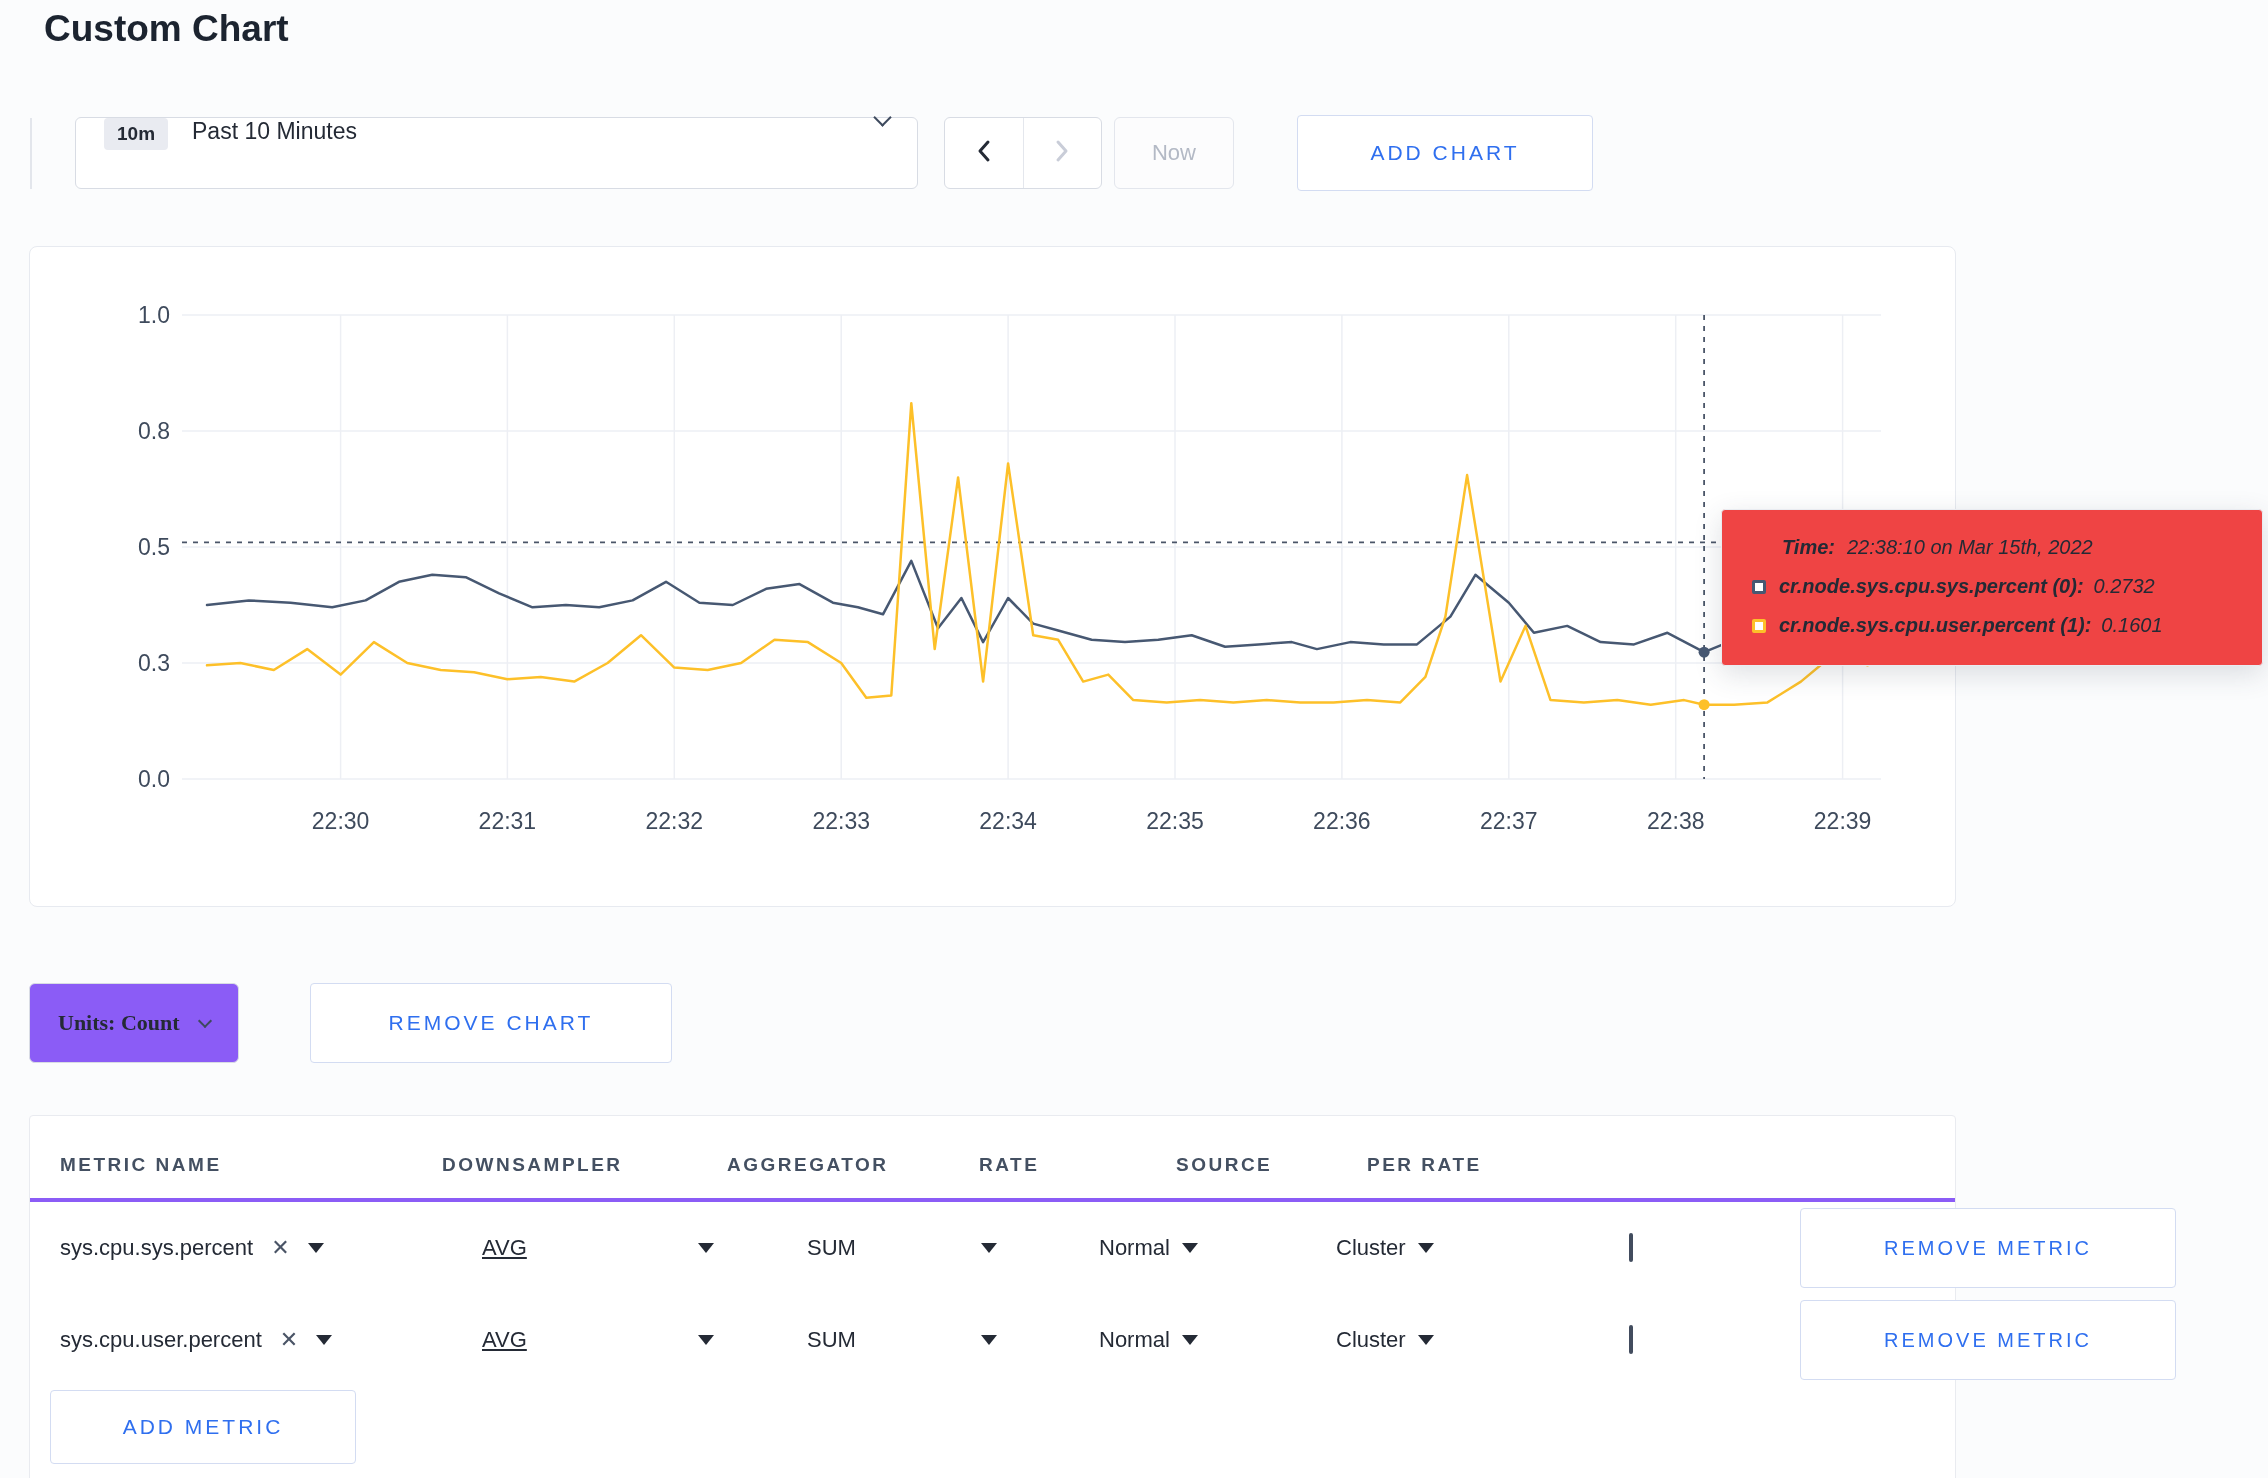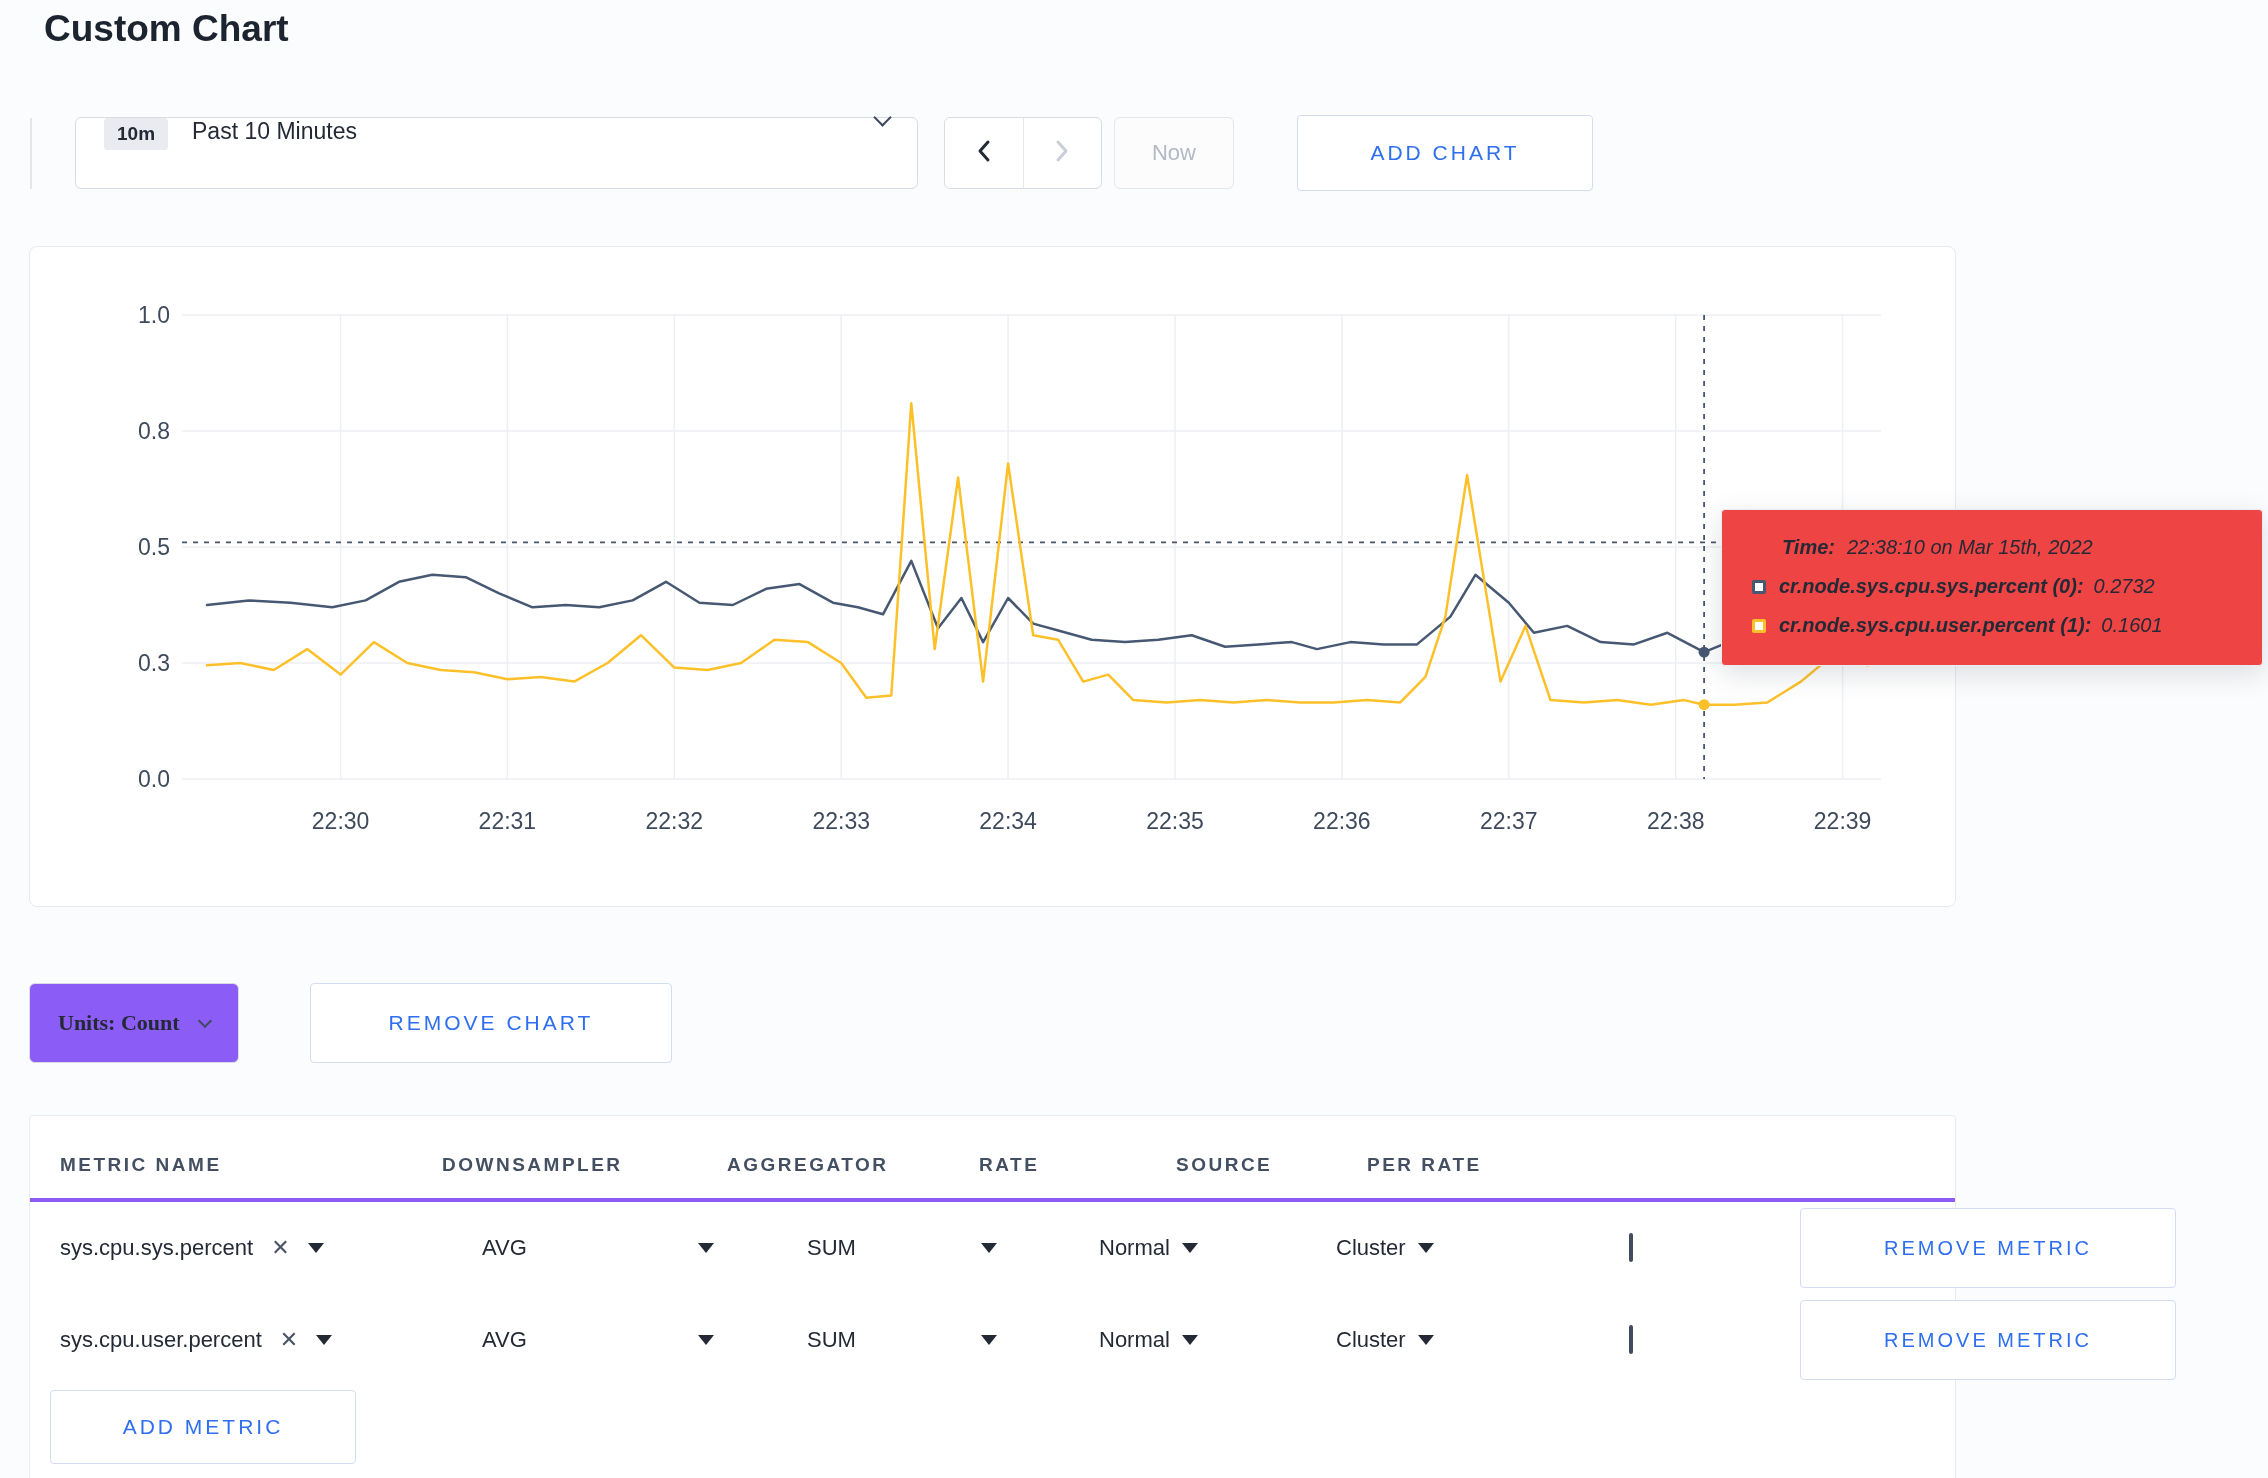--- a/index.html
+++ b/index.html
@@ -60,21 +60,21 @@
     border:1px solid #e9ebf0; border-radius:4px; }
   .thead, .trow { display:grid; grid-template-columns:382px 285px 252px 197px 191px 193px 1fr;
     align-items:center; padding:0 20px 0 30px; }
   .thead { height:86px; font-size:19px; font-weight:700; letter-spacing:2.5px; color:#445062;
     border-bottom:4px solid #8b5cf6; align-items:end; padding-bottom:22px; }
   .trow { height:92px; font-size:22px;gap:40px; }
   .metric-cell { display:flex; align-items:center; }
   .x-icon { margin-left:18px; color:#4a5466; font-size:22px; cursor:pointer; line-height:1; }
   .caret { width:0; height:0; border-left:8px solid transparent; border-right:8px solid transparent;
     border-top:10px solid #242a35; margin-left:18px; cursor:pointer; }
-  .ds-cell { display:flex; align-items:center; width:232px; justify-content:space-between; cursor:pointer; }
+  .ds-cell { display:flex; align-items:center; width:232px; justify-content:space-between; cursor:pointer;text-decoration:underline; }
   .ag-cell { display:flex; align-items:center; width:190px; justify-content:space-between; cursor:pointer; }
   .inline-select { display:flex; align-items:center; cursor:pointer; }
   .inline-select .caret { margin-left:12px; }
   .checkbox { width:26px; height:26px; border:2px solid #424c5e; border-radius:4px; background:#fff;
     margin-left:62px; cursor:pointer; }
   .remove-metric { width:376px; height:80px; font-size:20px; }
   .add-metric { position:absolute; left:20px; top:274px; width:306px; height:74px; }
 </style>
 </head>
 <body>

